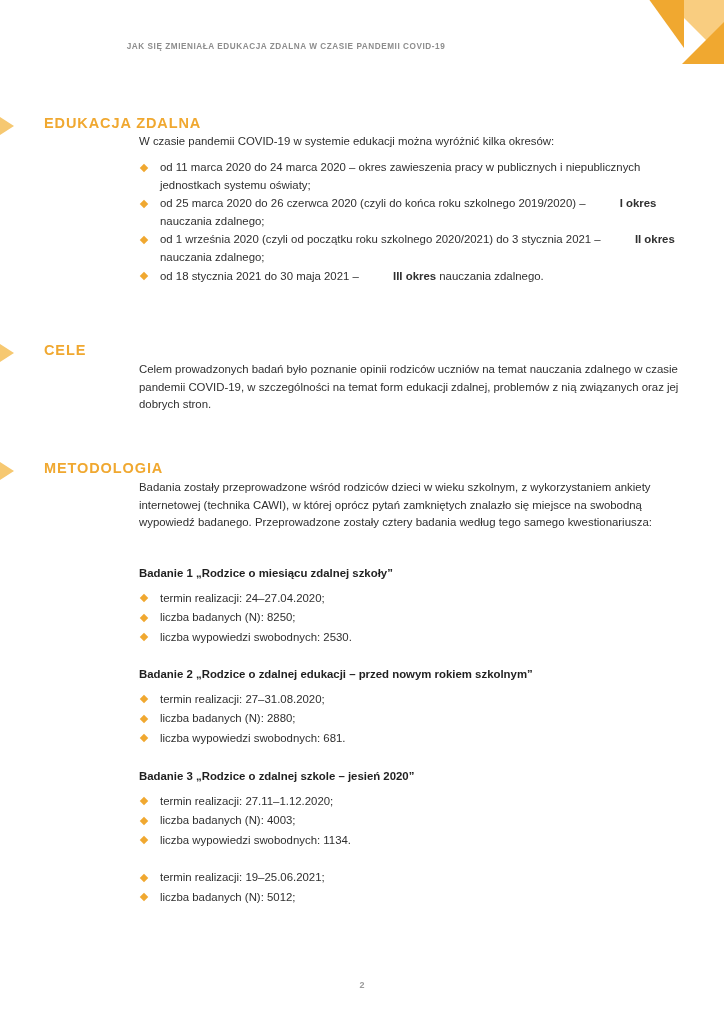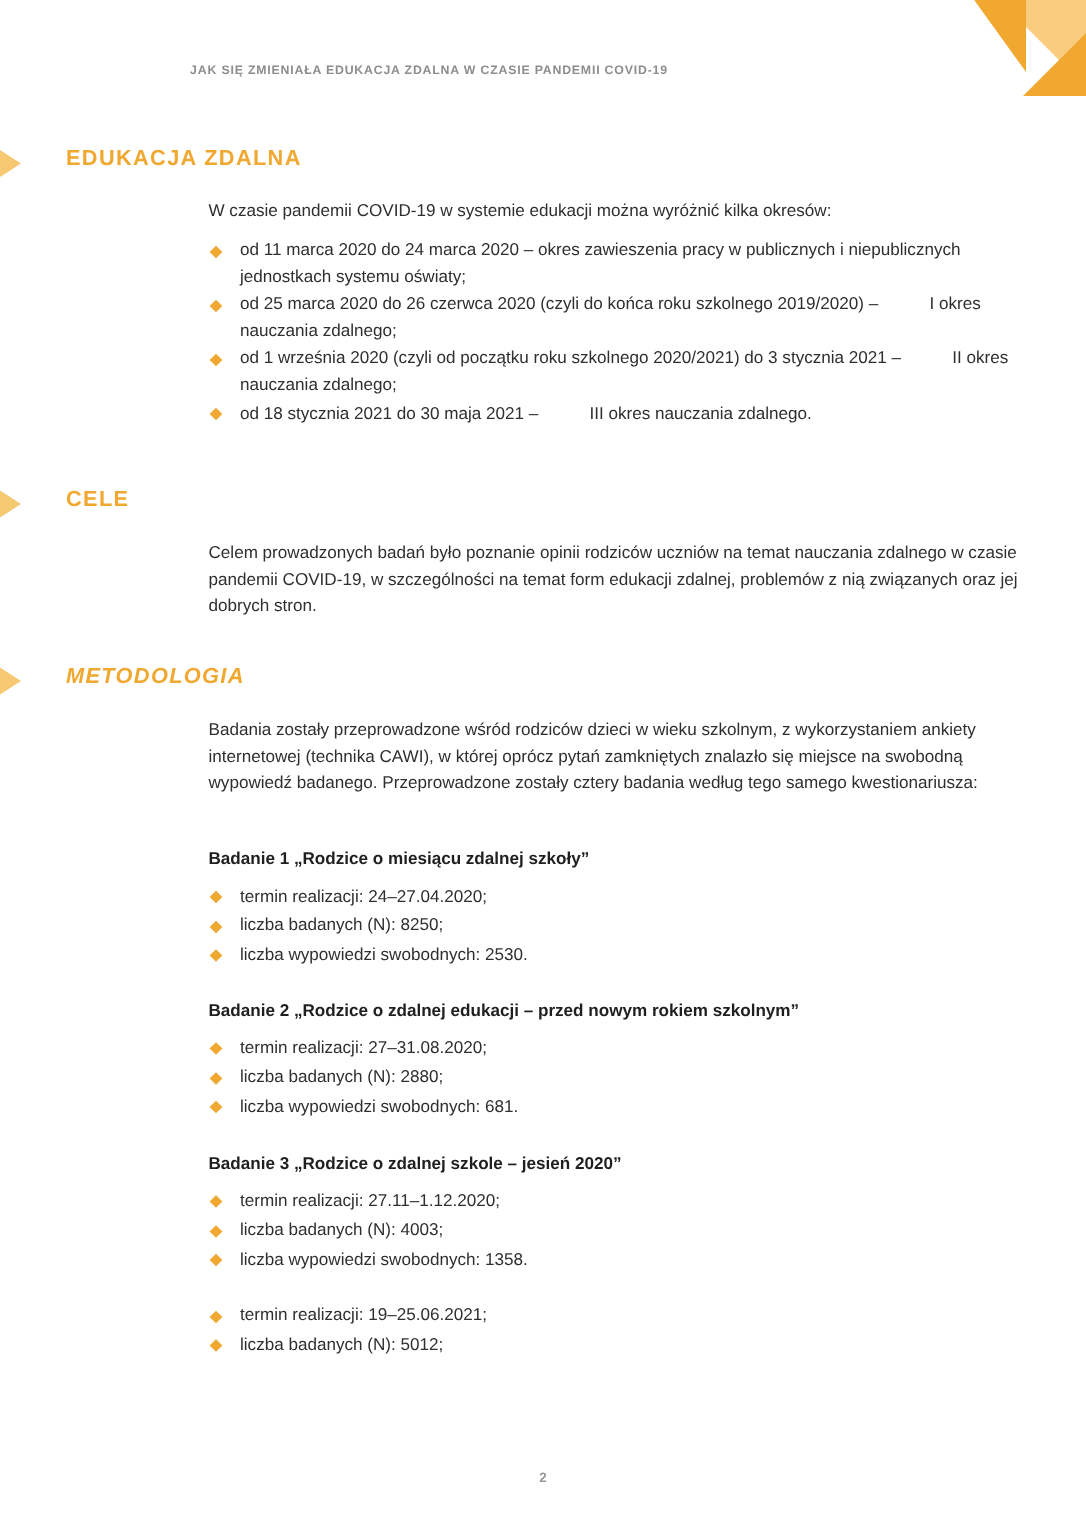--- a/index.html
+++ b/index.html
@@ -66,20 +66,21 @@
     font-weight: bold;
     letter-spacing: 0.55px;
     color: #8d8d8d;
   }
 
   
   .section {
     position: absolute;
     left: 0;
     width: 647px;
+    margin-top: 17px;
   }
   .sec-head-row {
     position: relative;
     height: 26px;
   }
   .arrow {
     position: absolute;
     left: 0;
     top: 2px;
     width: 0;
@@ -123,21 +124,21 @@
     position: absolute;
     left: 2px;
     top: 5.5px;
     width: 6px;
     height: 6px;
     background: #f0a830;
     transform: rotate(45deg);
   }
   .indent-list { margin-left: 19px; }
 
-  b, strong { font-weight: normal; padding-left: 31px; }
+  b, strong { font-weight: bold; padding-left: 31px; }
 
   .study-title {
     font-size: 11.4px;
     font-weight: bold;
     color: #1f1f1f;
     margin: 0 0 7px 0;
   }
   .study-block ul.diamond-list > li { margin-bottom: 2px; }
 
   .page-number {
@@ -190,21 +191,21 @@
 
 <div class="section" style="top:325px;">
   <div class="sec-head-row">
     <div class="arrow"></div>
     <div class="sec-title">CELE</div>
   </div>
 </div>
 
 <div class="body-block" style="top:361px;">Celem prowadzonych badań było poznanie opinii rodziców uczniów na temat nauczania zdalnego w czasie pandemii COVID-19, w szczególności na temat form edukacji zdalnej, problemów z nią związanych oraz jej dobrych stron.</div>
 
-<div class="section" style="top:443px;font-style:italic;">
+<div class="section" style="top:443px;">
   <div class="sec-head-row">
     <div class="arrow"></div>
     <div class="sec-title">METODOLOGIA</div>
   </div>
 </div>
 
 <div class="body-block" style="top:479px;">Badania zostały przeprowadzone wśród rodziców dzieci w wieku szkolnym, z wykorzystaniem ankiety internetowej (technika CAWI), w której oprócz pytań zamkniętych znalazło się miejsce na swobodną wypowiedź badanego. Przeprowadzone zostały cztery badania według tego samego kwestionariusza:</div>
 
 <div class="body-block study-block" style="top:565px;">
   <div class="study-title">Badanie 1 „Rodzice o miesiącu zdalnej szkoły”</div>
@@ -222,21 +223,21 @@
     <li><span>liczba badanych (N): 2880;</span></li>
     <li><span>liczba wypowiedzi swobodnych: 681.</span></li>
   </ul>
 </div>
 
 <div class="body-block study-block" style="top:768px;">
   <div class="study-title">Badanie 3 „Rodzice o zdalnej szkole – jesień 2020”</div>
   <ul class="diamond-list indent-list">
     <li><span>termin realizacji: 27.11–1.12.2020;</span></li>
     <li><span>liczba badanych (N): 4003;</span></li>
-    <li><span>liczba wypowiedzi swobodnych: 1358.</span></li>
+    <li><span>liczba wypowiedzi swobodnych: 1134.</span></li>
   </ul>
 </div>
 
 <div class="body-block study-block" style="top:869px;">
   <ul class="diamond-list indent-list">
     <li><span>termin realizacji: 19–25.06.2021;</span></li>
     <li><span>liczba badanych (N): 5012;</span></li>
   </ul>
 </div>
 

